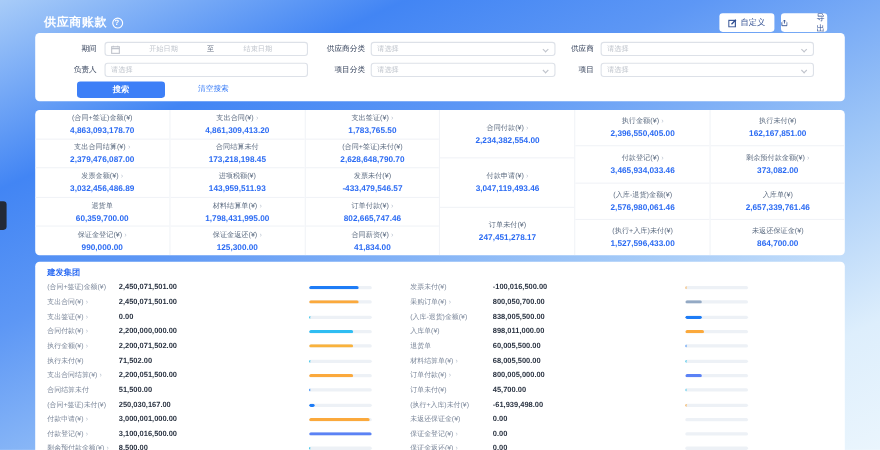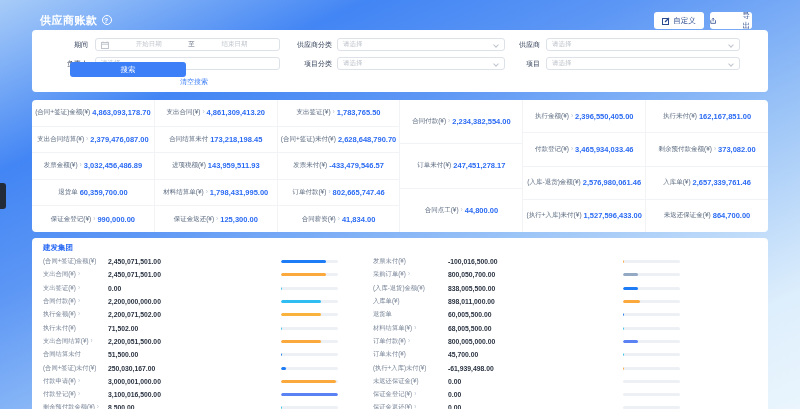--- a/index.html
+++ b/index.html
@@ -18,28 +18,28 @@
   .card { position:absolute; left:32px; width:736px; background:#fff; border-radius:4px; }
   .filter-card { top:30px; height:62px; }
   .f-label { position:absolute; font-size:7px; color:#36435c; text-align:right; line-height:13px; }
   .f-ctrl { position:absolute; height:13px; border:1px solid #dde1e8; border-radius:3px; background:#fff;
     font-size:6.5px; color:#bfc4cc; display:flex; align-items:center; padding:0 5px; }
   .f-ctrl .chev { position:absolute; right:6px; top:4px; width:4px; height:4px; border-right:1px solid #c0c4cc;
     border-bottom:1px solid #c0c4cc; transform:rotate(45deg); }
   .daterange { justify-content:space-between; }
   .daterange .seg { color:#bfc4cc; }
   .daterange .to { color:#6b7688; }
-  .btn-search { position:absolute; left:38px; top:32px; width:116px; height:15px; background:#3d7ff7; color:#fff;
-    border:none; border-radius:3px; font-size:7.5px; font-family:inherit; cursor:pointer; }
+  .btn-search { position:absolute; left:38px; top:44px; width:80px; height:15px; background:#3d7ff7; color:#fff;
+    border:none; border-radius:3px; font-size:7.5px; font-family:inherit; cursor:pointer;font-weight:bold; }
   .btn-clear { position:absolute; left:148px; top:44px; height:15px; line-height:15px; background:none; border:none;
     color:#3d7ff7; font-size:7px; font-family:inherit; cursor:pointer; }
   .stats-card { top:100px; height:132px; overflow:hidden; display:flex; }
   .stat-col { flex:1; display:flex; flex-direction:column; border-right:1px solid #f1f3f7; }
   .stat-col:last-child { border-right:none; }
-  .stat-cell { flex:1; display:flex; flex-direction:row; align-items:center; justify-content:center;
+  .stat-cell { flex:1; display:flex; flex-direction:column; align-items:center; justify-content:center;
     border-bottom:1px solid #f1f3f7; gap:2px; }
   .stat-col .stat-cell:last-child { border-bottom:none; }
   .stat-lbl { font-size:6.5px; color:#5e6d82; white-space:nowrap; }
   .stat-lbl .arr { color:#b9c2cf; margin-left:2px; }
   .stat-val { font-size:7.5px; font-weight:bold; color:#2b6bf3; white-space:nowrap; }
   .group-card { top:238px; height:180px; }
   .group-head { position:absolute; left:11px; top:5px; font-size:7.5px; font-weight:bold; color:#2b6bf3; cursor:pointer; }
   .g-col { position:absolute; top:17px; }
   .g-col.left { left:11px; width:340px; }
   .g-col.right { left:341px; width:340px; }
@@ -189,26 +189,26 @@
           <div class="stat-lbl">合同薪资(¥)<span class="arr">›</span></div>
           <div class="stat-val">41,834.00</div>
         </div>
       </div>
       <div class="stat-col">
         <div class="stat-cell">
           <div class="stat-lbl">合同付款(¥)<span class="arr">›</span></div>
           <div class="stat-val">2,234,382,554.00</div>
         </div>
         <div class="stat-cell">
+          <div class="stat-lbl">付款申请(¥)<span class="arr">›</span></div>
+          <div class="stat-val">3,047,119,493.46</div>
+        </div>
+        <div class="stat-cell">
           <div class="stat-lbl">订单未付(¥)</div>
           <div class="stat-val">247,451,278.17</div>
-        </div>
-        <div class="stat-cell">
-          <div class="stat-lbl">合同点工(¥)<span class="arr">›</span></div>
-          <div class="stat-val">44,800.00</div>
         </div>
       </div>
       <div class="stat-col">
         <div class="stat-cell">
           <div class="stat-lbl">执行金额(¥)<span class="arr">›</span></div>
           <div class="stat-val">2,396,550,405.00</div>
         </div>
         <div class="stat-cell">
           <div class="stat-lbl">付款登记(¥)<span class="arr">›</span></div>
           <div class="stat-val">3,465,934,033.46</div>

